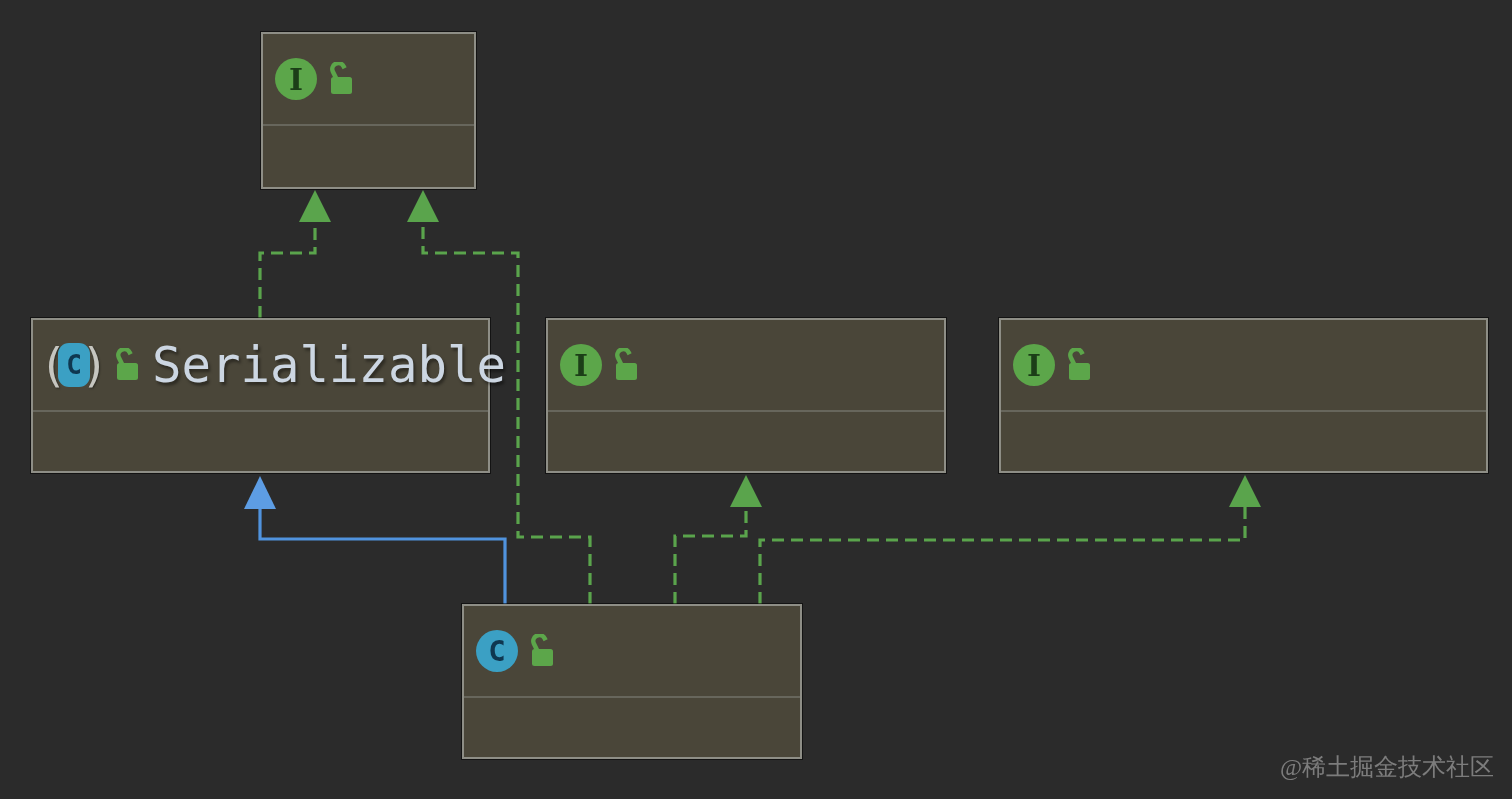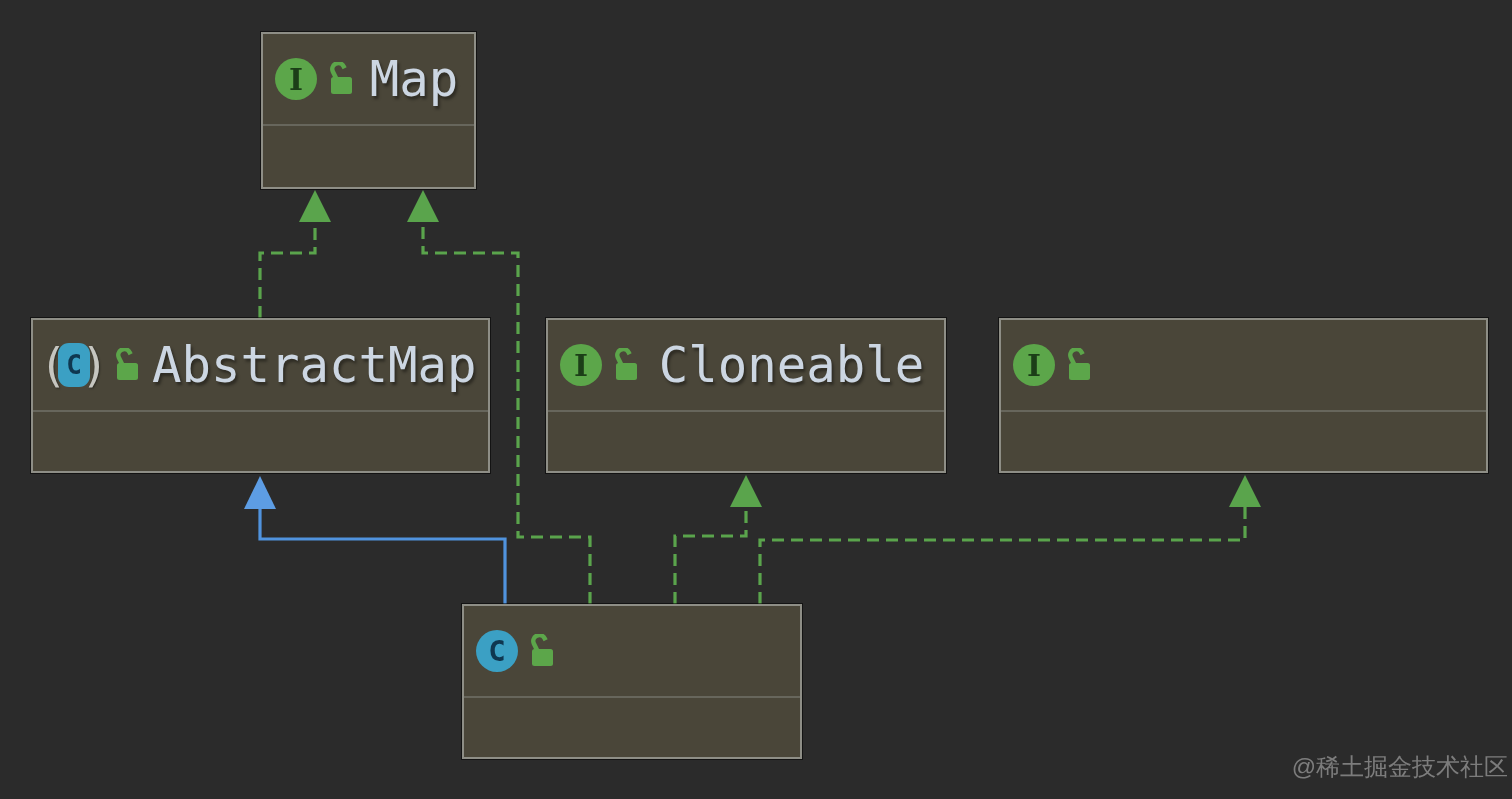--- a/index.html
+++ b/index.html
@@ -101,23 +101,23 @@
     width: 32px;
     height: 44px;
     border-radius: 11px;
     font-size: 26px;
     margin: 0 -5px;
     z-index: 1;
   }
   .lock-icon { flex: none; }
   .watermark {
     position: absolute;
-    right: 4px;
+    right: 18px;
     bottom: 16px;
-    font-family: Liberation Sans, sans-serif;
+    font-family: Liberation Serif, serif;
     font-size: 24px;
     color: #8b8b8b;
     opacity: 0.85;
   }
 </style>
 </head>
 <body>
 
 <div class="stage">
 
@@ -153,57 +153,55 @@
     <div class="header">
       <span class="icon-group">
         <span class="badge interface">I</span>
         <svg class="lock-icon" width="26" height="34" viewBox="0 0 26 34">
           <g transform="rotate(-26 8 16)">
             <path d="M8 16 V9 a6 6 0 0 1 12 0 v2" fill="none" stroke="#5ca64a" stroke-width="4.5"></path>
           </g>
           <rect x="3" y="15" width="21" height="17" rx="2.5" fill="#5ca64a"></rect>
         </svg>
       </span>
-      <span class="title">Map</span>
     </div>
     <div class="members"></div>
   </div>
 
   <div class="node" style="left:31px; top:318px; width:459px; height:155px;">
     <div class="header">
       <span class="icon-group">
         <span class="abstract-wrap">
           <span class="paren">(</span>
           <span class="badge class">C</span>
           <span class="paren">)</span>
         </span>
         <svg class="lock-icon" width="26" height="34" viewBox="0 0 26 34">
           <g transform="rotate(-26 8 16)">
             <path d="M8 16 V9 a6 6 0 0 1 12 0 v2" fill="none" stroke="#5ca64a" stroke-width="4.5"></path>
           </g>
           <rect x="3" y="15" width="21" height="17" rx="2.5" fill="#5ca64a"></rect>
         </svg>
       </span>
-      <span class="title">AbstractMap</span>
+      <span class="title">Serializable</span>
     </div>
     <div class="members"></div>
   </div>
 
   <div class="node" style="left:546px; top:318px; width:400px; height:155px;">
     <div class="header">
       <span class="icon-group">
         <span class="badge interface">I</span>
         <svg class="lock-icon" width="26" height="34" viewBox="0 0 26 34">
           <g transform="rotate(-26 8 16)">
             <path d="M8 16 V9 a6 6 0 0 1 12 0 v2" fill="none" stroke="#5ca64a" stroke-width="4.5"></path>
           </g>
           <rect x="3" y="15" width="21" height="17" rx="2.5" fill="#5ca64a"></rect>
         </svg>
       </span>
-      <span class="title">Cloneable</span>
     </div>
     <div class="members"></div>
   </div>
 
   <div class="node" style="left:999px; top:318px; width:489px; height:155px;">
     <div class="header">
       <span class="icon-group">
         <span class="badge interface">I</span>
         <svg class="lock-icon" width="26" height="34" viewBox="0 0 26 34">
           <g transform="rotate(-26 8 16)">

